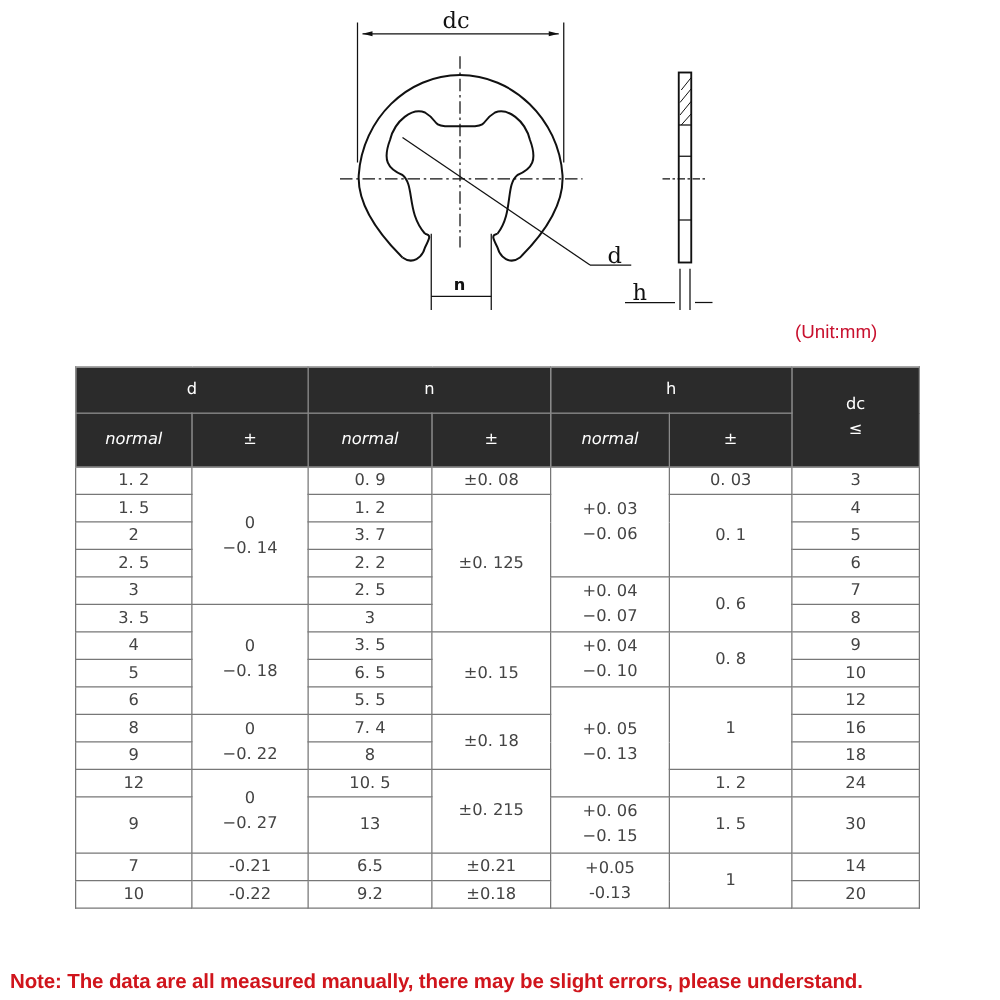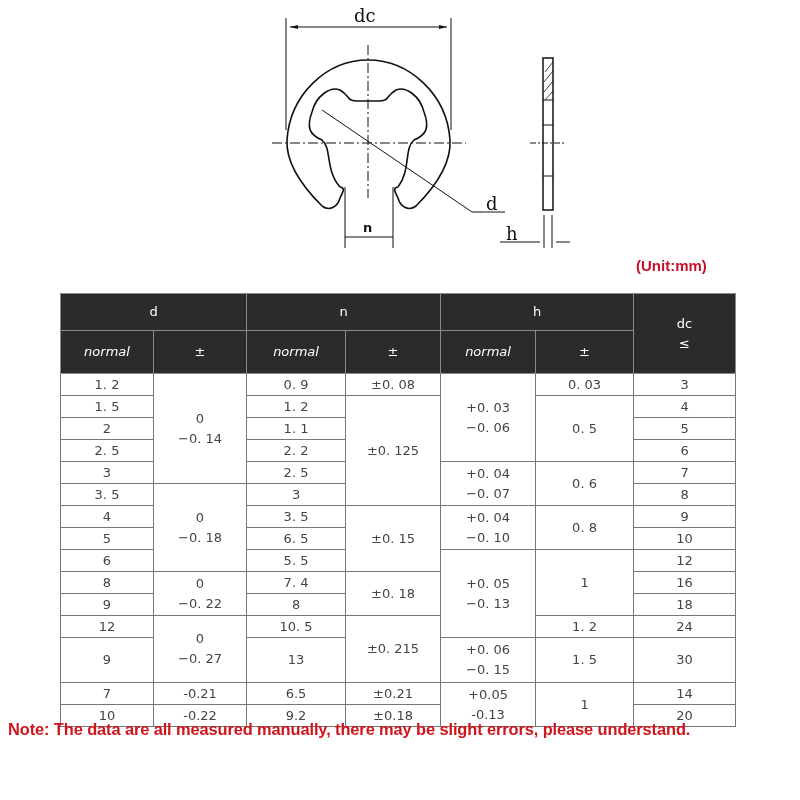--- a/index.html
+++ b/index.html
@@ -1,28 +1,28 @@
 <!DOCTYPE html>
 <html><head>
 <meta charset="utf-8">
 <style>
   html, body { margin:0; padding:0; background:#ffffff; }
   body { width:800px; height:800px; position:relative; overflow:hidden; font-family:"DejaVu Sans", sans-serif; }
   .diagram { position:absolute; left:0; top:0; width:800px; height:260px; }
-  .unit { position:absolute; left:636px; top:257px; color:#c8102e; font-family:"Liberation Sans", sans-serif; font-weight:bold; font-size:15px; }
+  .unit { position:absolute; left:636px; top:257px; color:#c8102e; font-family:"Liberation Sans", sans-serif; font-weight:normal; font-size:15px; }
   table.spec { position:absolute; left:60px; top:293px; border-collapse:collapse; table-layout:fixed; width:675px; }
   table.spec td, table.spec th { border:1px solid #777; text-align:center; padding:0; color:#444; font-family:"DejaVu Sans", sans-serif; font-size:13px; line-height:20px; }
   table.spec th { background:#2b2b2b; color:#fff; font-weight:normal; border-color:#8a8a8a; }
   th.grp { color:#f2f200; font-family:"Liberation Sans", sans-serif; font-size:24px; height:36px; }
   th.sub { font-family:"Liberation Sans", sans-serif; font-size:17px; height:42px;font-style:italic; }
   th.pm { font-size:22px; }
   th.dc { font-family:"Liberation Sans", sans-serif; font-size:15px; line-height:18px; }
   tr.r td { height:21px; }
   tr.r2 td { height:44px; }
-  .note { position:absolute; left:8px; top:720px; color:#d0151c; font-family:"Liberation Sans", sans-serif; font-weight:bold; font-size:16.4px; letter-spacing:-0.1px; white-space:nowrap; }
+  .note { position:absolute; left:8px; top:776px; color:#d0151c; font-family:"Liberation Sans", sans-serif; font-weight:bold; font-size:16.4px; letter-spacing:-0.1px; white-space:nowrap; }
 </style>
 </head>
 <body>
 
 <svg class="diagram" viewBox="0 0 800 260" xmlns="http://www.w3.org/2000/svg">
   <g fill="none" stroke="#111" stroke-width="1.6">
 
     <line x1="286" y1="18" x2="286" y2="130" stroke-width="1"></line>
     <line x1="451" y1="18" x2="451" y2="130" stroke-width="1"></line>
     <line x1="290" y1="27" x2="447" y2="27" stroke-width="1"></line>
@@ -102,26 +102,26 @@
     <td>±0. 08</td>
     <td rowspan="4" style="white-space:pre-line">+0. 03
 −0. 06</td>
     <td>0. 03</td>
     <td>3</td>
   </tr>
   <tr class="r">
     <td>1. 5</td>
     <td>1. 2</td>
     <td rowspan="5">±0. 125</td>
-    <td rowspan="3">0. 5</td>
+    <td rowspan="3">0. 1</td>
     <td>4</td>
   </tr>
   <tr class="r">
     <td>2</td>
-    <td>1. 1</td>
+    <td>3. 7</td>
     <td>5</td>
   </tr>
   <tr class="r">
     <td>2. 5</td>
     <td>2. 2</td>
     <td>6</td>
   </tr>
   <tr class="r">
     <td>3</td>
     <td>2. 5</td>

